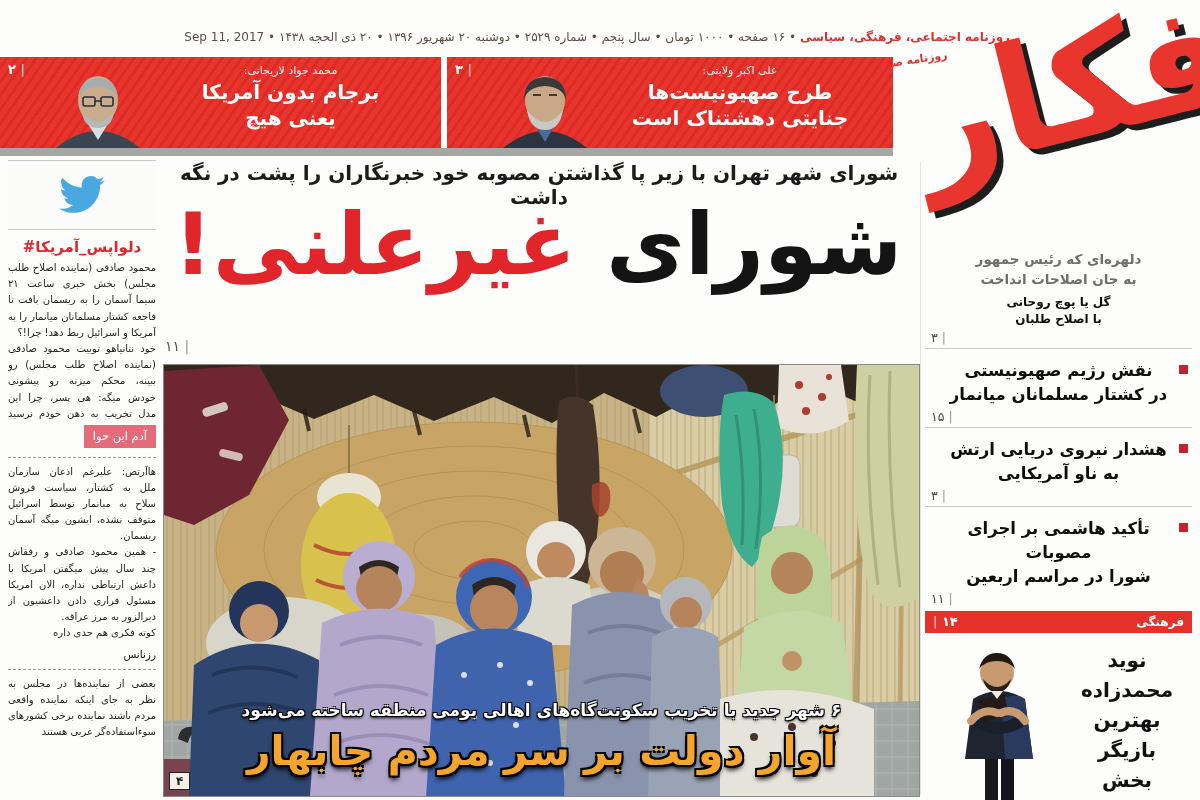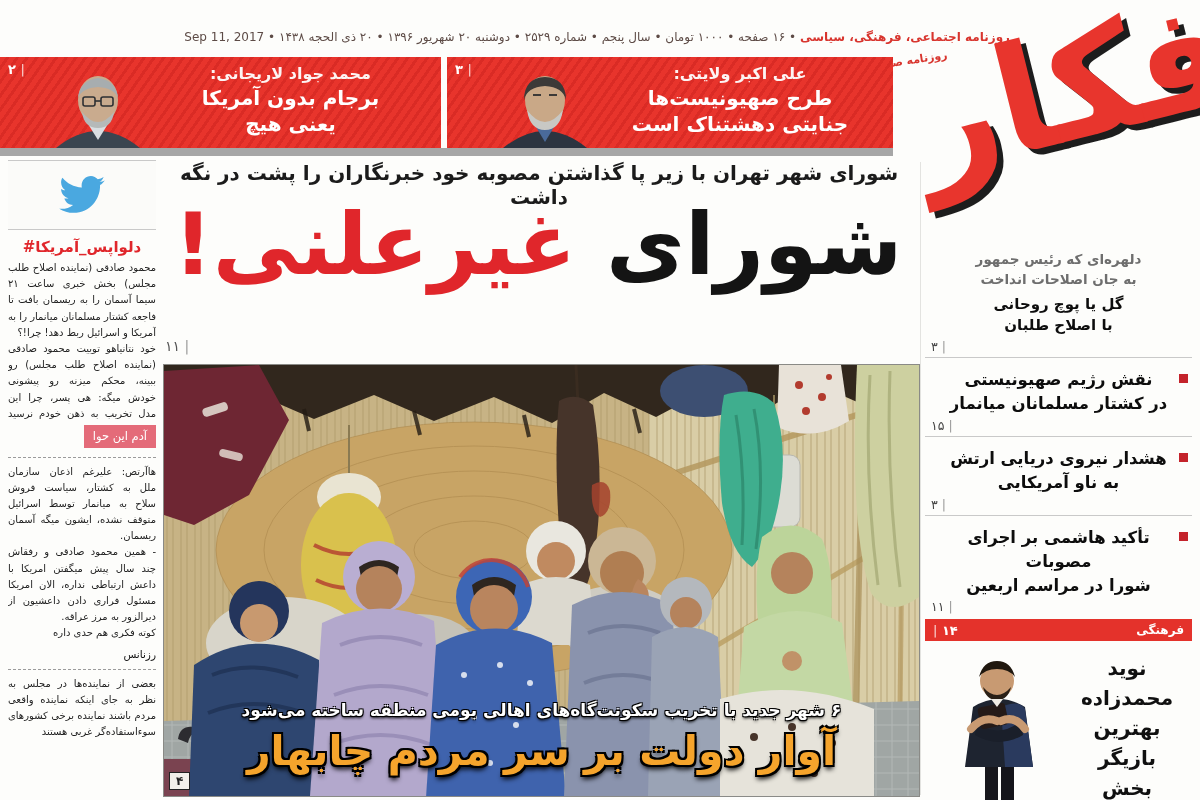--- a/index.html
+++ b/index.html
@@ -18,21 +18,21 @@
   
   .ts-box{position:absolute;top:57px;height:91px;
           background:repeating-linear-gradient(125deg,#e8342c 0,#e8342c 5px,#da2b25 5px,#da2b25 8px);
           overflow:hidden;}
   .ts-box.b1{left:0;width:441px;}
   .ts-box.b2{left:447px;width:446px;}
   .ts-page{position:absolute;top:5px;left:8px;color:#fff;font-size:13px;font-weight:bold;direction:ltr;}
   .ts-page .bar{opacity:.8;font-weight:normal;}
   .ts-photo{position:absolute;left:52px;bottom:0;width:92px;height:84px;}
   .ts-text{position:absolute;left:150px;right:10px;top:7px;direction:rtl;text-align:center;color:#fff;}
-  .ts-speaker{font-size:16px;opacity:.95;margin-bottom:2px;font-weight:bold;}
+  .ts-speaker{font-size:11px;opacity:.95;margin-bottom:2px;}
   .ts-line{font-size:20px;font-weight:bold;line-height:1.3;}
   .graybar{position:absolute;top:148px;left:0;width:893px;height:8px;background:#a6a6a6;}
   
   .kicker{position:absolute;top:161px;left:168px;width:742px;direction:rtl;text-align:center;
           font-size:20px;font-weight:bold;color:#1b1b1b;}
   .headline{position:absolute;top:182px;left:160px;width:756px;direction:rtl;text-align:center;
             font-size:86px;font-weight:bold;line-height:1.45;white-space:nowrap;}
   .headline .h-black{color:#141414;}
   .headline .h-red{color:#e0262b;}
   .lead-page{position:absolute;top:338px;left:165px;font-size:14px;color:#555;direction:ltr;}
@@ -58,21 +58,21 @@
   .t-text{white-space:pre-line;}
   .t-author{display:block;font-weight:normal;font-size:10.5px;color:#0e0e0e;margin:4px 0 2px;}
   .t-author.stamp{display:inline-block;background:rgba(224,86,102,.88);color:#fff;
                   padding:2px 9px;font-size:11.5px;margin:3px 0;}
   .sep-before{border-top:1px dashed #9b9b9b;margin-top:6px;padding-top:6px;}
   
   .rightcol{position:absolute;top:233px;left:925px;width:267px;height:567px;direction:rtl;}
   .rc-item{position:relative;text-align:center;padding:10px 14px 20px;}
   .rc-item + .rc-item{border-top:1px solid #c9c9c9;}
   .rc-kicker{font-size:13.5px;font-weight:bold;color:#6e6e6e;white-space:pre-line;line-height:1.5;margin-bottom:4px;}
-  .rc-title{font-size:15px;font-weight:bold;color:#0d0d0d;white-space:pre-line;line-height:1.45;}
+  .rc-title{font-size:12px;font-weight:bold;color:#0d0d0d;white-space:pre-line;line-height:1.45;}
   .rc-item.small .rc-title{font-size:16.5px;}
   .rc-bullet{position:absolute;right:4px;top:16px;width:9px;height:9px;background:#c4232b;}
   .rc-page{position:absolute;left:6px;bottom:3px;font-size:12.5px;color:#444;direction:ltr;}
   .rc-page .bar{color:#999;}
   
   .cult-bar{display:flex;align-items:center;justify-content:space-between;direction:rtl;
             background:#e4322b;color:#fff;height:22px;padding:0 8px;margin-top:2px;}
   .cult-sec{font-size:12px;font-weight:bold;}
   .cult-page{font-size:13px;font-weight:bold;direction:ltr;}
   .cult-page .bar{opacity:.8;font-weight:normal;}

